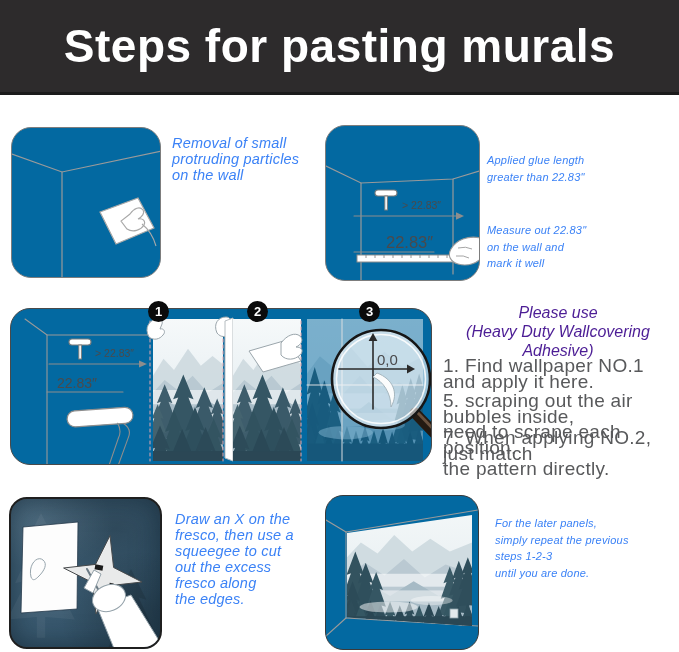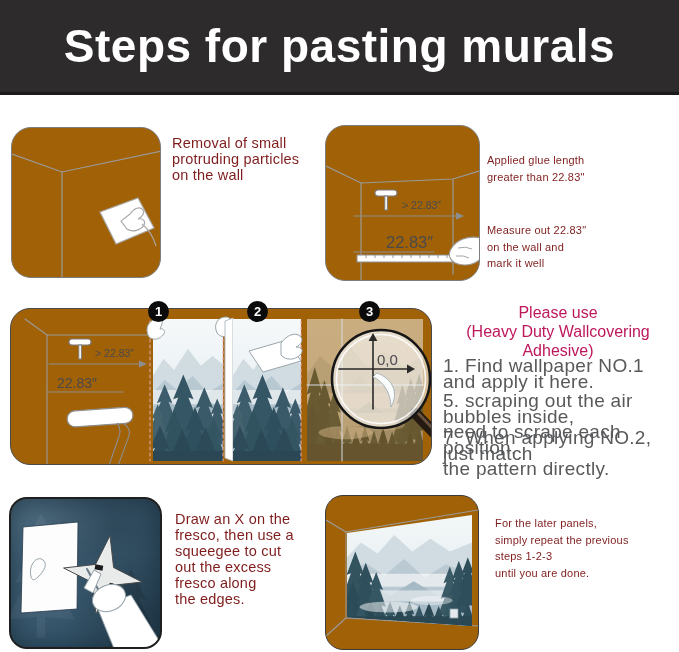--- a/index.html
+++ b/index.html
@@ -11,32 +11,32 @@
   .banner{
     position:absolute;left:0;top:0;width:679px;height:92px;
     background:#2d2b2c;border-bottom:3px solid #1b1b1b;
     display:flex;align-items:center;justify-content:center;
   }
   .banner h1{
     margin:0;color:#ffffff;font-size:46px;font-weight:bold;letter-spacing:.5px;
     font-family:"Liberation Sans",sans-serif;
   }
   
-  .panel{position:absolute;box-sizing:border-box;background:#a16207;}
+  .panel{position:absolute;box-sizing:border-box;background:#0369a1;}
   .panel svg{display:block;}
   .rounded{border:1.4px solid #7d7d7d;border-radius:20px;overflow:hidden;}
   
   .caption{
-    position:absolute;white-space:pre-line;color:#7f1d1d;
-    font-size:14.5px;line-height:15.9px;letter-spacing:.2px;
+    position:absolute;white-space:pre-line;color:#3b82f6;
+    font-size:14.5px;line-height:15.9px;letter-spacing:.2px;font-style:italic;
   }
   .cap-lg{font-size:11px;line-height:16.5px;}
   .note-title{
     position:absolute;left:437px;width:242px;text-align:center;
-    color:#be185d;font-size:16px;line-height:19px;white-space:pre-line;
+    color:#4c1d95;font-size:16px;line-height:19px;white-space:pre-line;font-style:italic;
   }
   .instr{
     position:absolute;left:443px;width:236px;color:#58595b;
     font-size:19px;line-height:15.5px;letter-spacing:.3px;white-space:pre-line;
   }
   
   .badge{
     position:absolute;width:21px;height:21px;border-radius:50%;
     background:#0b0b0b;color:#ffffff;font-size:13px;font-weight:bold;
     display:flex;align-items:center;justify-content:center;z-index:5;

